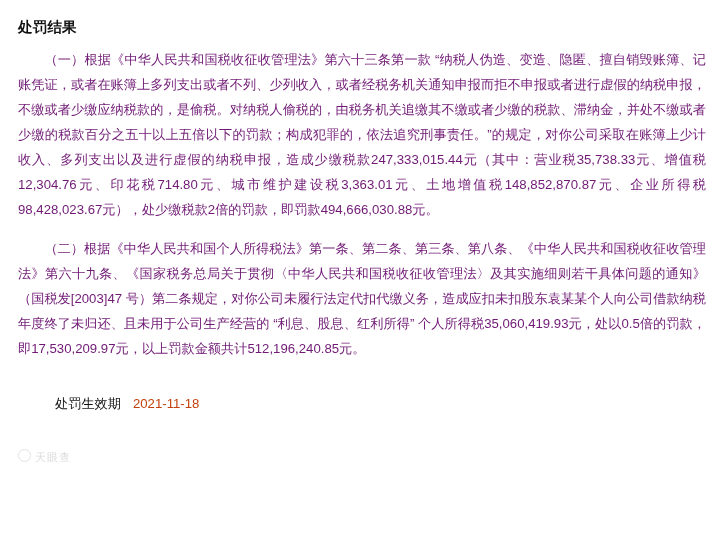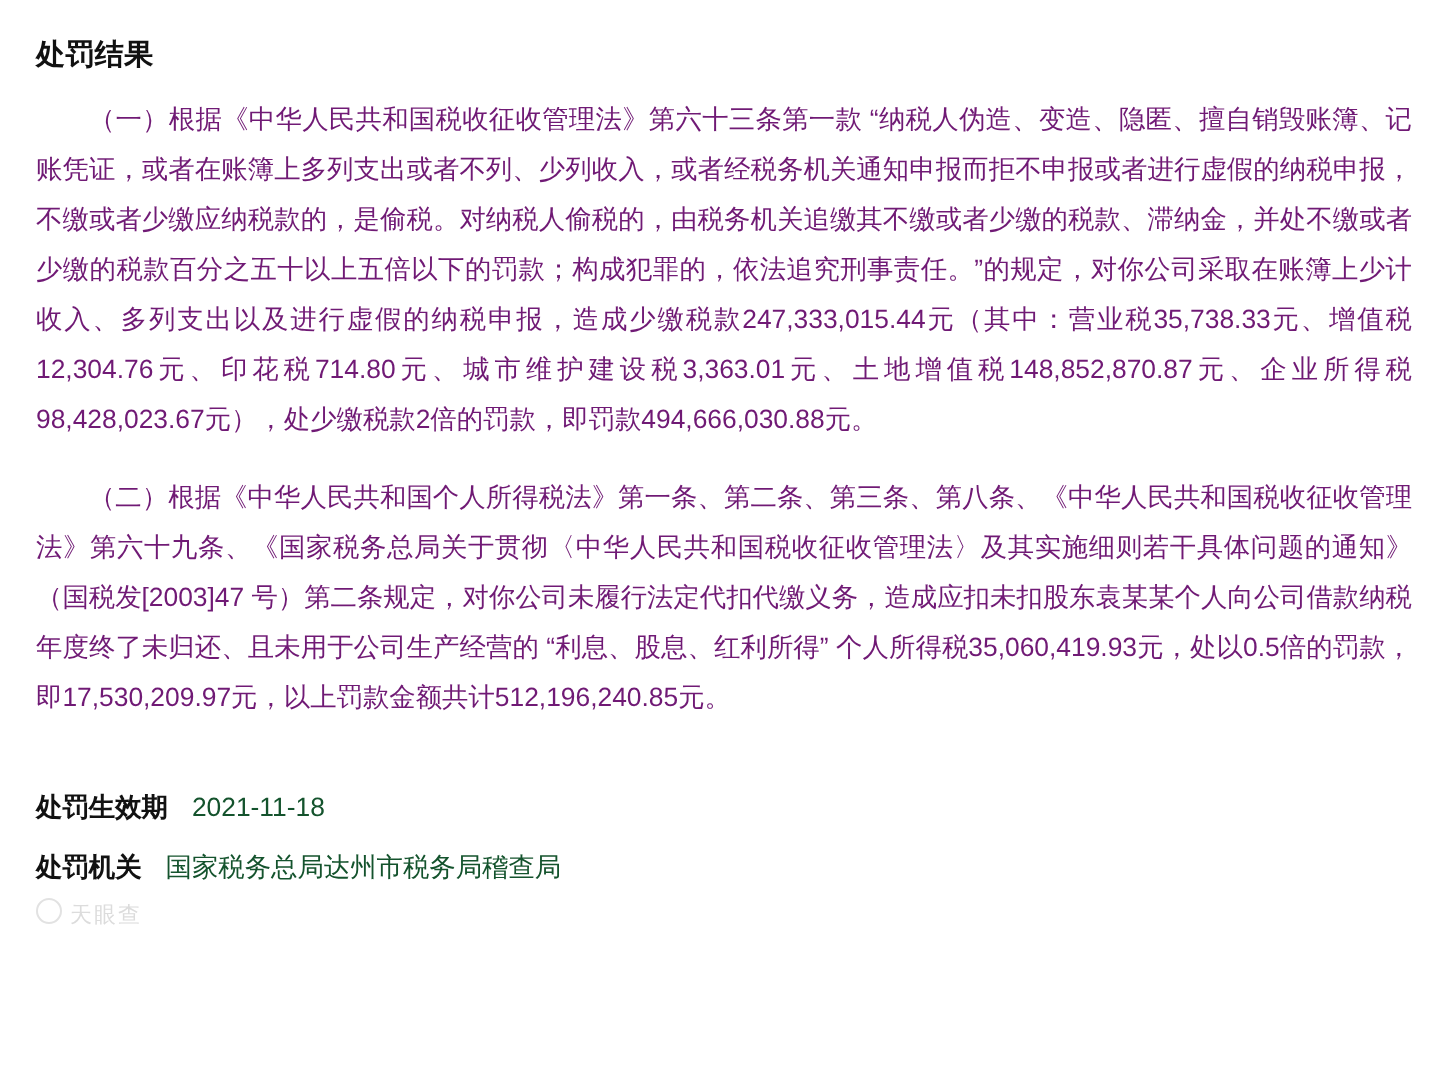--- a/index.html
+++ b/index.html
@@ -44,27 +44,28 @@
   .field-row {
     display: flex;
     align-items: baseline;
     margin-top: 14px;
   }
   .field-row.second {
     margin-top: 12px;
   }
   .field-label {
     font-size: 13.2px;
-    font-weight: bold;
+    font-weight: normal;
     color: #111111;
     white-space: nowrap;
+    margin-left: 37px;
   }
   .field-value {
     font-size: 13.2px;
-    color: #14532d;
+    color: #c2410c;
     margin-left: 12px;
     white-space: nowrap;
   }
   .watermark {
     position: absolute;
     left: 18px;
     bottom: 0;
     font-size: 11px;
     color: #dcdcdc;
     letter-spacing: 1px;
@@ -89,22 +90,18 @@
 
   <p class="para">（一）根据《中华人民共和国税收征收管理法》第六十三条第一款 “纳税人伪造、变造、隐匿、擅自销毁账簿、记账凭证，或者在账簿上多列支出或者不列、少列收入，或者经税务机关通知申报而拒不申报或者进行虚假的纳税申报，不缴或者少缴应纳税款的，是偷税。对纳税人偷税的，由税务机关追缴其不缴或者少缴的税款、滞纳金，并处不缴或者少缴的税款百分之五十以上五倍以下的罚款；构成犯罪的，依法追究刑事责任。”的规定，对你公司采取在账簿上少计收入、多列支出以及进行虚假的纳税申报，造成少缴税款247,333,015.44元（其中：营业税35,738.33元、增值税12,304.76元、印花税714.80元、城市维护建设税3,363.01元、土地增值税148,852,870.87元、企业所得税98,428,023.67元），处少缴税款2倍的罚款，即罚款494,666,030.88元。</p>
 
   <p class="para tight">（二）根据《中华人民共和国个人所得税法》第一条、第二条、第三条、第八条、《中华人民共和国税收征收管理法》第六十九条、《国家税务总局关于贯彻〈中华人民共和国税收征收管理法〉及其实施细则若干具体问题的通知》（国税发[2003]47 号）第二条规定，对你公司未履行法定代扣代缴义务，造成应扣未扣股东袁某某个人向公司借款纳税年度终了未归还、且未用于公司生产经营的 “利息、股息、红利所得” 个人所得税35,060,419.93元，处以0.5倍的罚款，即17,530,209.97元，以上罚款金额共计512,196,240.85元。</p>
 
   <div class="field-row">
     <span class="field-label">处罚生效期</span>
     <span class="field-value">2021-11-18</span>
   </div>
 
-  <div class="field-row second">
-    <span class="field-label">处罚机关</span>
-    <span class="field-value">国家税务总局达州市税务局稽查局</span>
-  </div>
 
   <div class="watermark">
     <span class="wm-mark"></span><span>天眼查</span>
   </div>
 
 </div>
 
 </body></html>

